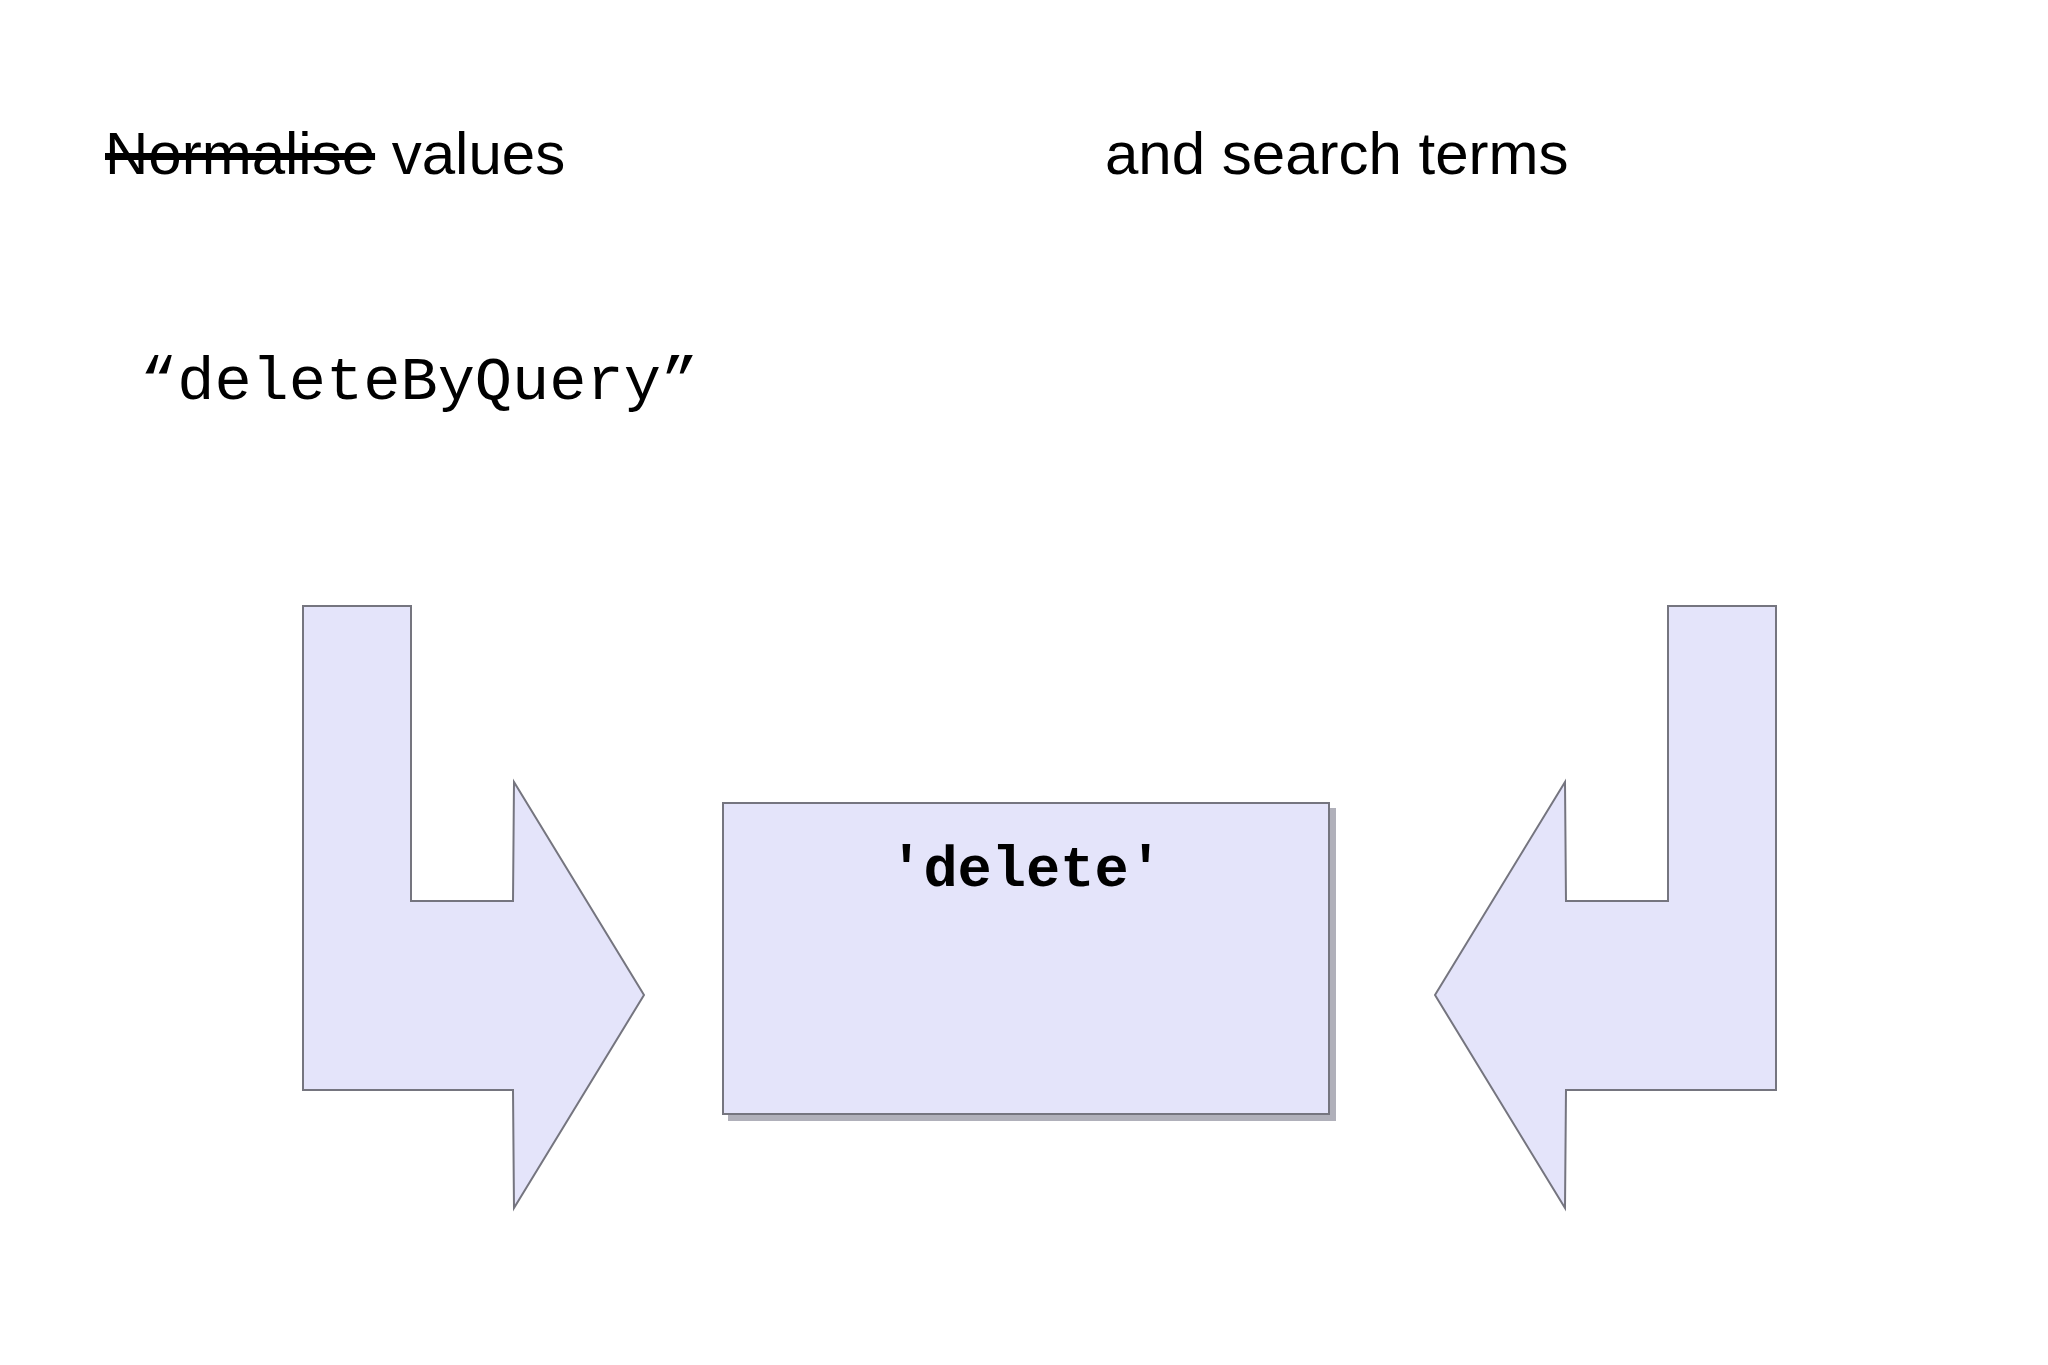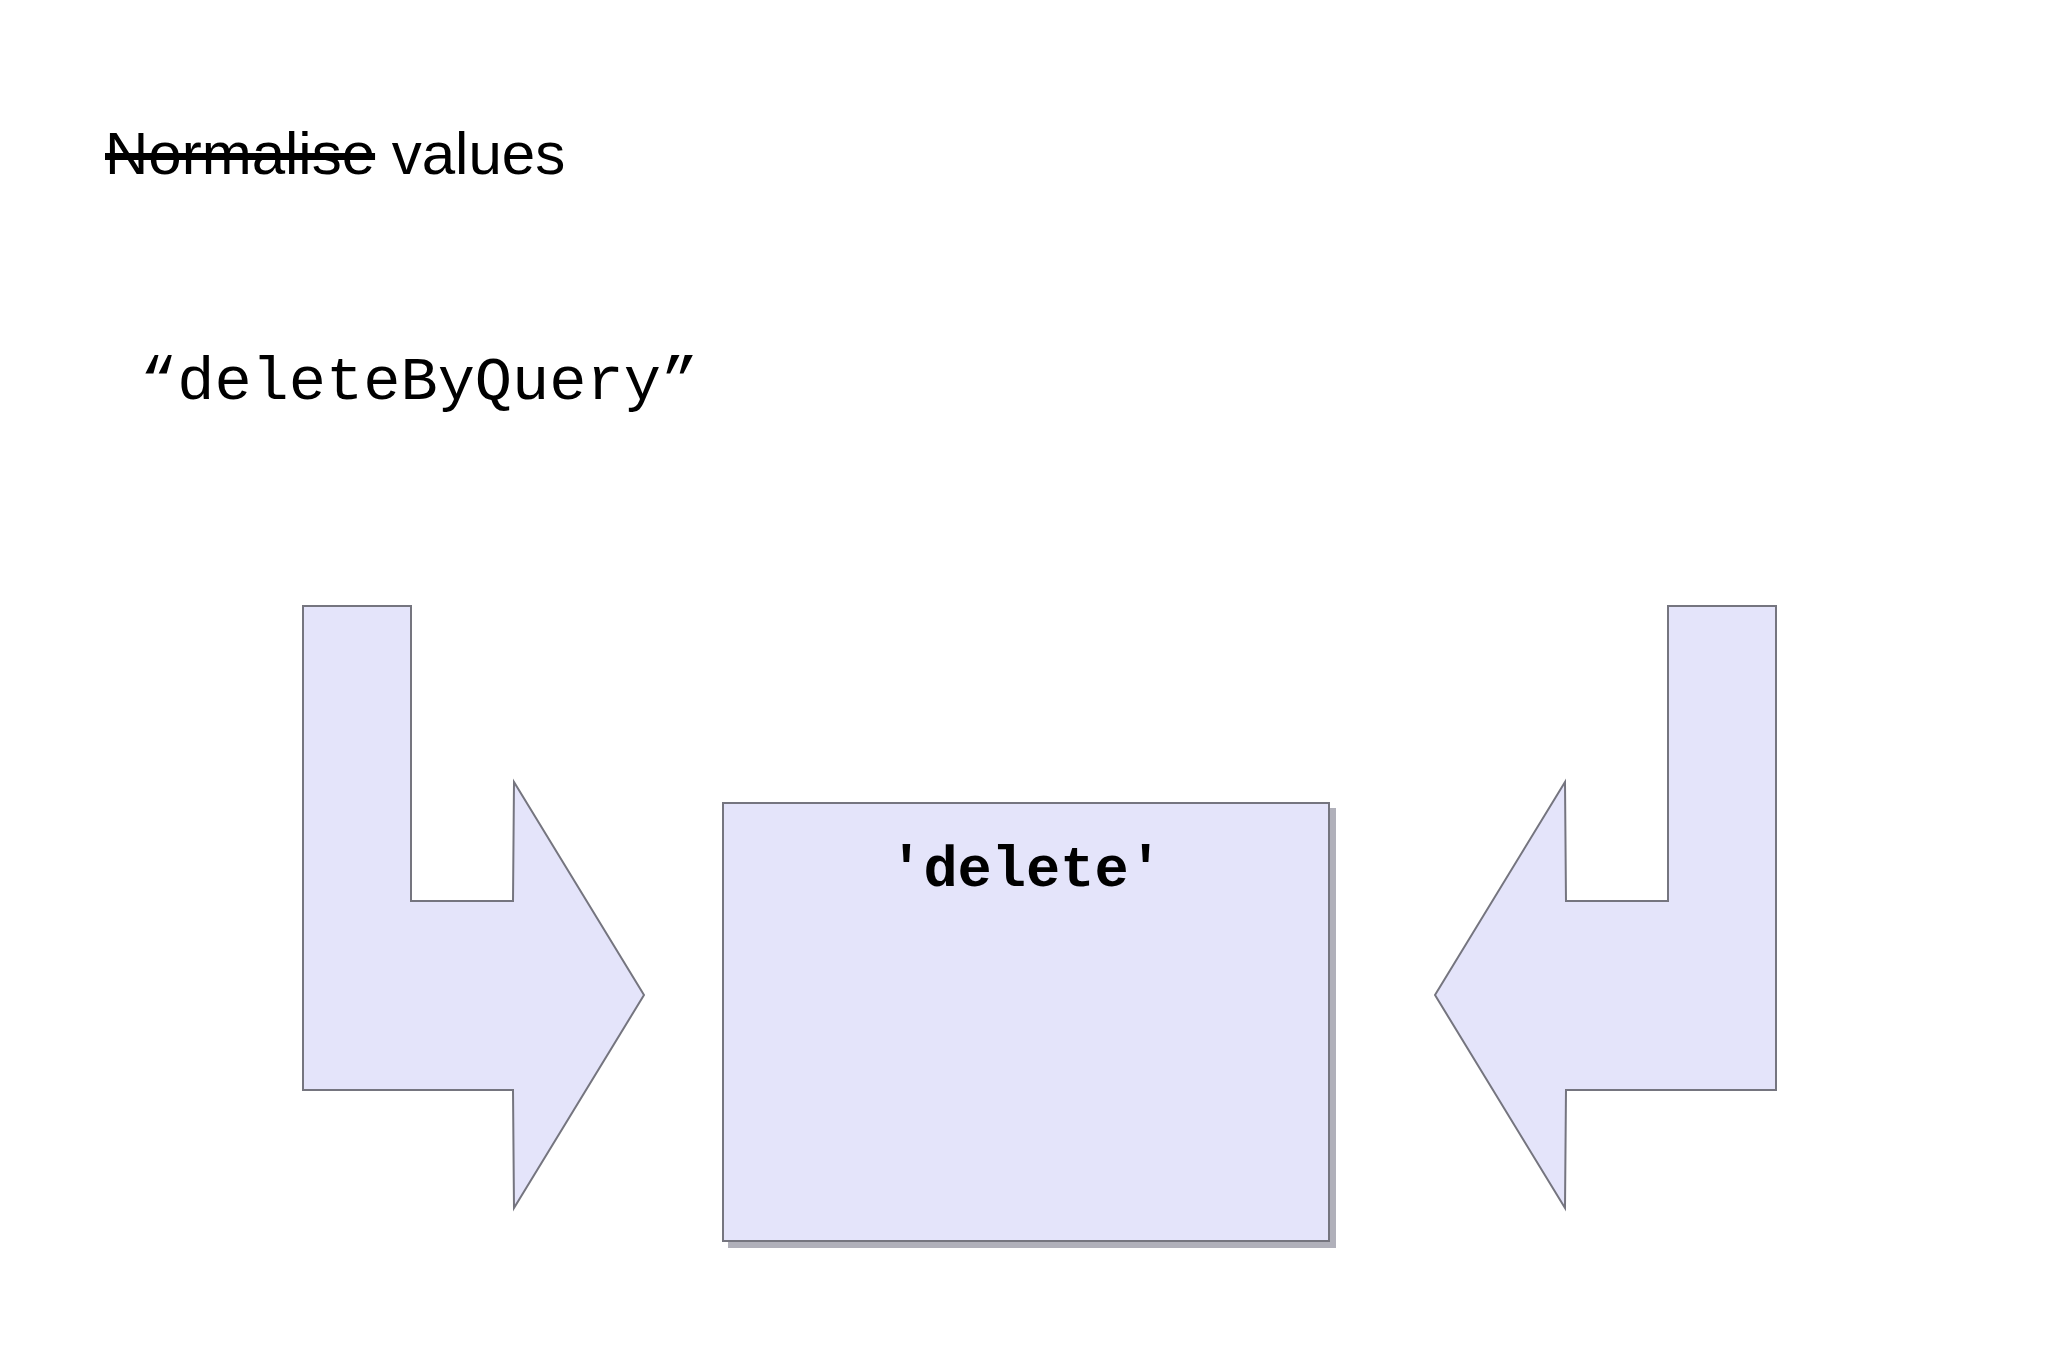--- a/index.html
+++ b/index.html
@@ -64,21 +64,21 @@
     stroke-width: 2;
     stroke-linejoin: miter;
   }
 
   
   .result-box {
     position: absolute;
     left: 722px;
     top: 802px;
     width: 608px;
-    height: 440px;
+    height: 313px;
     background: var(--shape-fill);
     border: 2px solid var(--shape-border);
     box-shadow: 6px 6px 0 0 var(--shadow);
     display: flex;
     flex-direction: column;
     justify-content: space-between;
     padding: 20px 0;
     text-align: center;
   }
   .result-box .line {
@@ -90,20 +90,21 @@
   }
   .result-box .line.bold { font-weight: 700; }
 </style>
 </head>
 <body>
 
 <div class="slide">
 
   <h1 class="title title-left"><span class="struck">Normalise</span><span> values</span></h1>
 
+  <h1 class="title title-right">and search terms</h1>
 
   <div class="label label-left">“deleteByQuery”</div>
 
 
   <svg class="arrow arrow-left" viewBox="0 0 341 602" xmlns="http://www.w3.org/2000/svg" aria-hidden="true">
     <polygon points="0,0 108,0 108,295 210,295 211,176 341,389 211,602 210,484 0,484"></polygon>
   </svg>
 
   <svg class="arrow arrow-right" viewBox="0 0 341 602" xmlns="http://www.w3.org/2000/svg" aria-hidden="true">
     <polygon points="341,0 233,0 233,295 131,295 130,176 0,389 130,602 131,484 341,484"></polygon>

